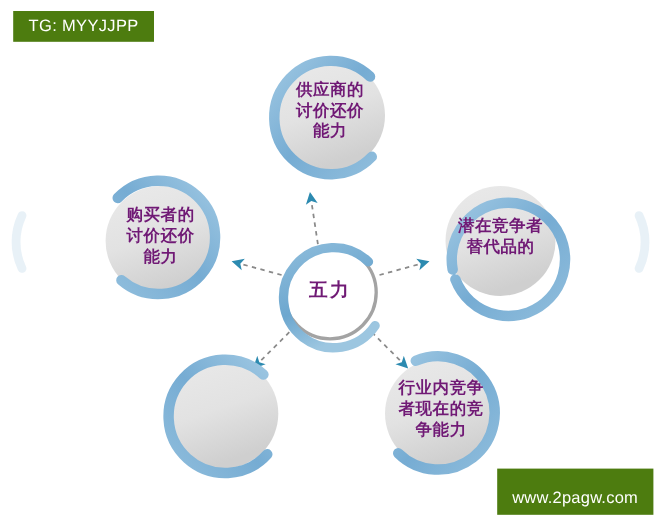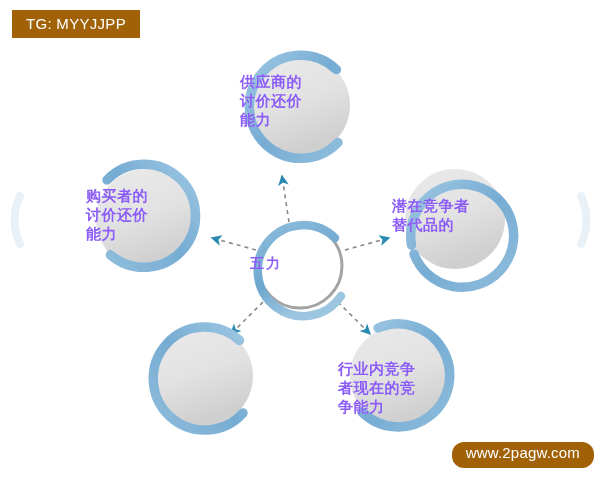--- a/index.html
+++ b/index.html
@@ -19,58 +19,58 @@
   }
   #diagram-svg {
     position: absolute;
     left: 0;
     top: 0;
     width: 600px;
     height: 480px;
   }
   .node-label {
     position: absolute;
-    text-align: left;
-    color: #8b5cf6;
+    text-align: center;
+    color: #701a75;
     font-weight: 700;
     line-height: 1.28;
     letter-spacing: 0.5px;
     white-space: pre;
     pointer-events: none;
     text-shadow: 0 0 1px rgba(255,255,255,0.35);
   }
   .outer-label {
     font-size: 15px;
   }
   .center-label {
-    font-size: 14px;
+    font-size: 17px;
     letter-spacing: 2px;
+    font-family: Liberation Mono, monospace;
   }
   .corner-tag {
     position: absolute;
-    background: #a16207;
+    background: #4d7c0f;
     color: #ffffff;
     display: flex;
     align-items: center;
     justify-content: center;
   }
   #tg-badge {
     left: 12px;
     top: 10px;
     padding: 5px 14px 6px 14px;
     font-size: 15px;
     letter-spacing: 0.3px;
   }
   #watermark-badge {
     right: 6px;
     bottom: 12px;
-    padding: 2px 14px 7px 14px;
+    padding: 18px 14px 7px 14px;
     font-size: 15px;
     letter-spacing: 0.2px;
-    border-radius: 12px;
   }
 </style>
 </head>
 <body>
 
 <div id="canvas">
 
   <svg id="diagram-svg" viewBox="0 0 600 480">
     <defs>
       <linearGradient id="bubbleFill" x1="0" y1="0" x2="0.35" y2="1">
@@ -148,21 +148,21 @@
 能力</div>
 
   <div class="node-label outer-label" style="left:86px; top:186px; width:120px;">购买者的
 讨价还价
 能力</div>
 
   <div class="node-label outer-label" style="left:392px; top:196px; width:126px;">潜在竞争者
 替代品的</div>
 
 
-  <div class="node-label outer-label" style="left:338px; top:343px; width:126px;margin-top:16px;">行业内竞争
+  <div class="node-label outer-label" style="left:338px; top:343px; width:126px;">行业内竞争
 者现在的竞
 争能力</div>
 
   <div class="node-label center-label" style="left:250px; top:255px; width:100px;">五力</div>
 
   <div class="corner-tag" id="tg-badge">TG: MYYJJPP</div>
 
   <div class="corner-tag" id="watermark-badge">www.2pagw.com</div>
 
 </div>

